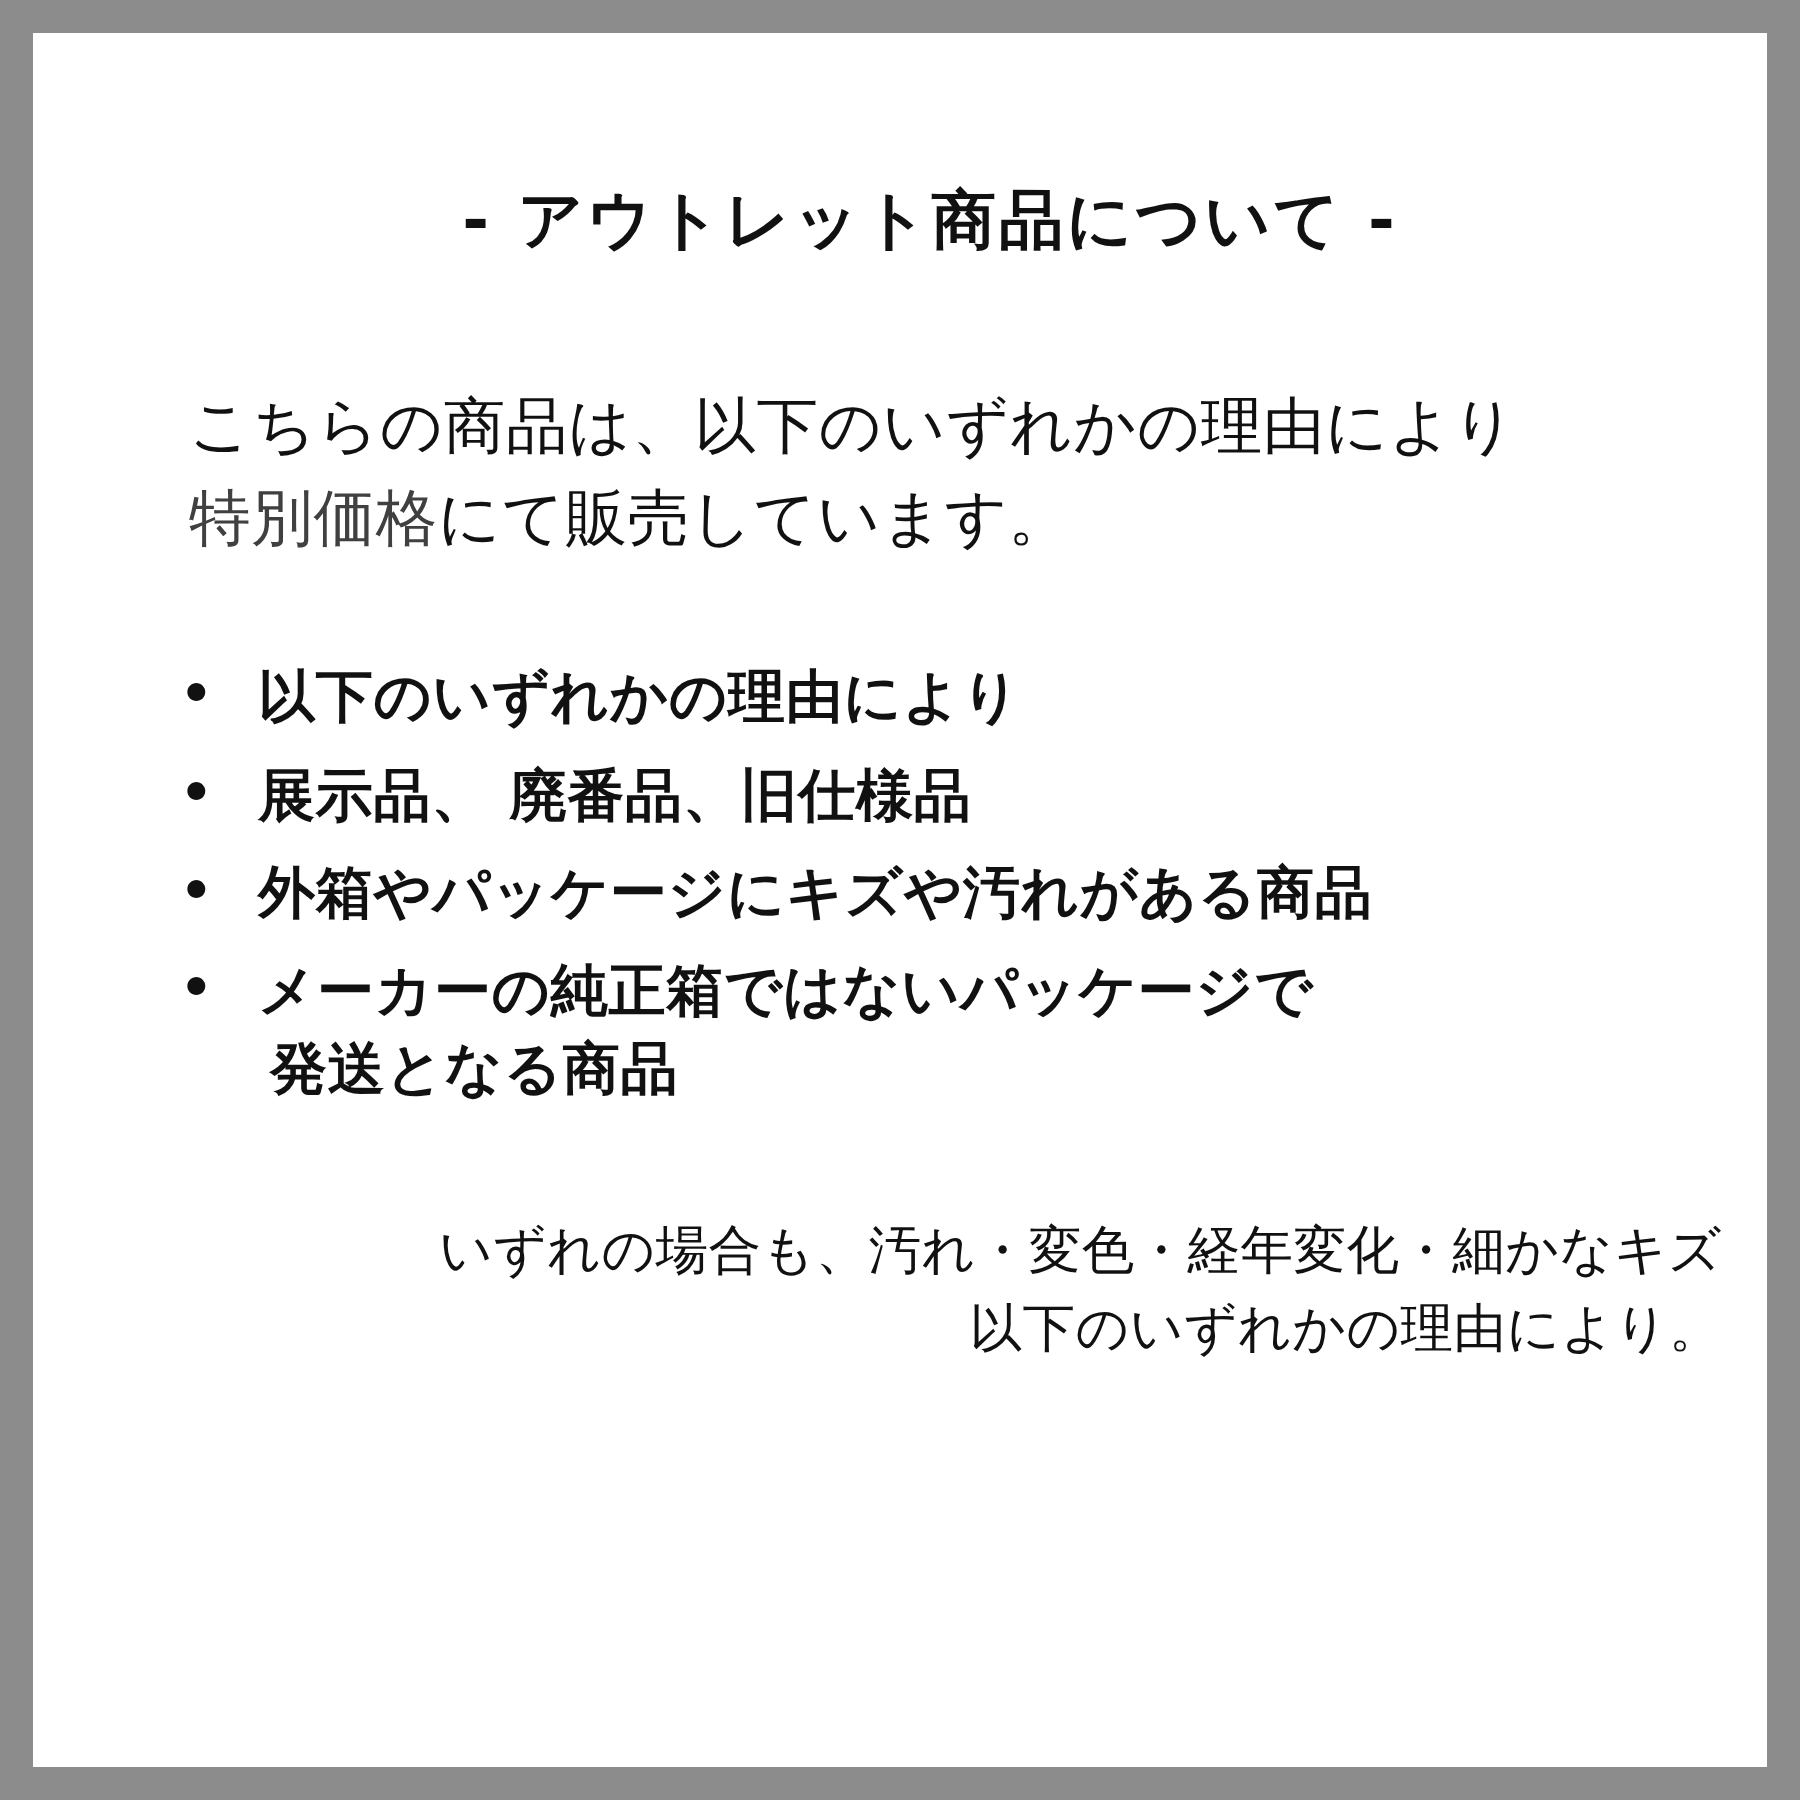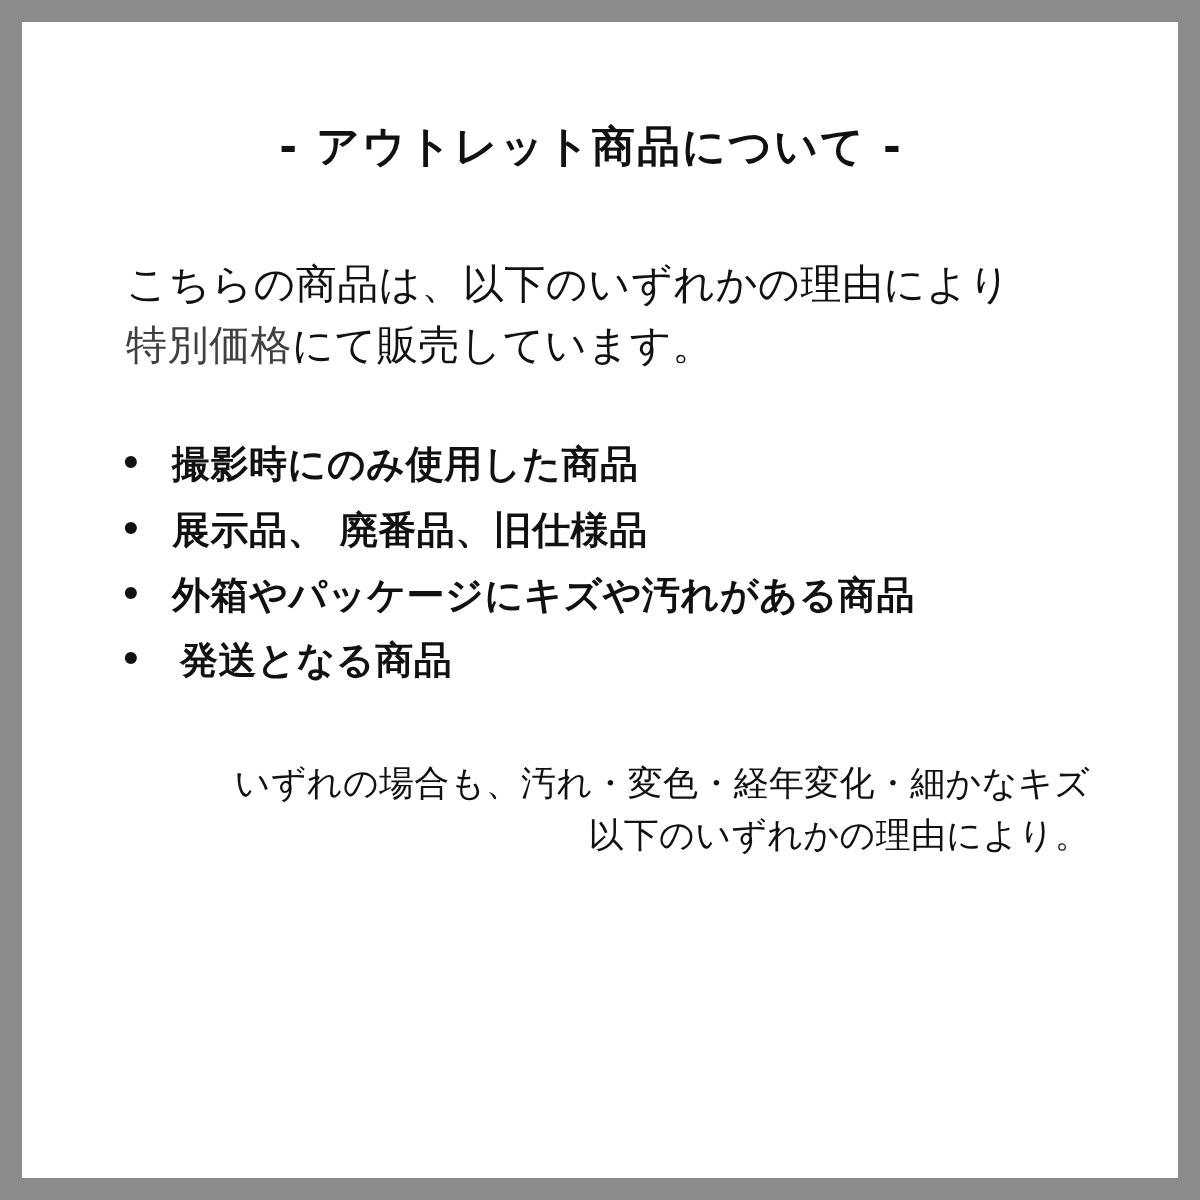--- a/index.html
+++ b/index.html
@@ -22,21 +22,21 @@
     background: #ffffff;
     box-sizing: border-box;
   }
   .content {
     position: absolute;
     left: 0;
     top: 0;
     width: 100%;
     height: 100%;
     box-sizing: border-box;
-    padding: 96px 88px 0 70px;
+    padding: 96px 30px 0 70px;
   }
   .title {
     text-align: center;
     font-size: 43px;
     font-weight: bold;
     color: #111111;
     letter-spacing: 2px;
     margin: 0 0 78px 0;
     white-space: nowrap;
   }
@@ -99,32 +99,33 @@
     <h1 class="title">- アウトレット商品について -</h1>
 
     <p class="lead">
       <span>こちらの商品は、以下のいずれかの理由により</span><br>
       <span class="accent">特別価格</span><span>にて販売しています。</span>
     </p>
 
     <ul class="bullets">
       <li>
         <span class="dot">•</span>
-        <span>撮影時にのみ使用した商品</span>
+        <span>以下のいずれかの理由により</span>
       </li>
       <li>
         <span class="dot">•</span>
         <span>展示品、 廃番品、旧仕様品</span>
       </li>
       <li>
         <span class="dot">•</span>
         <span>外箱やパッケージにキズや汚れがある商品</span>
       </li>
       <li>
         <span class="dot">•</span>
+        <span>メーカーの純正箱ではないパッケージで</span>
         <span class="second-line">発送となる商品</span>
       </li>
     </ul>
 
     <div class="note">
       <p>いずれの場合も、汚れ・変色・経年変化・細かなキズ</p>
       <p>以下のいずれかの理由により。</p>
     </div>
 
   </div>

